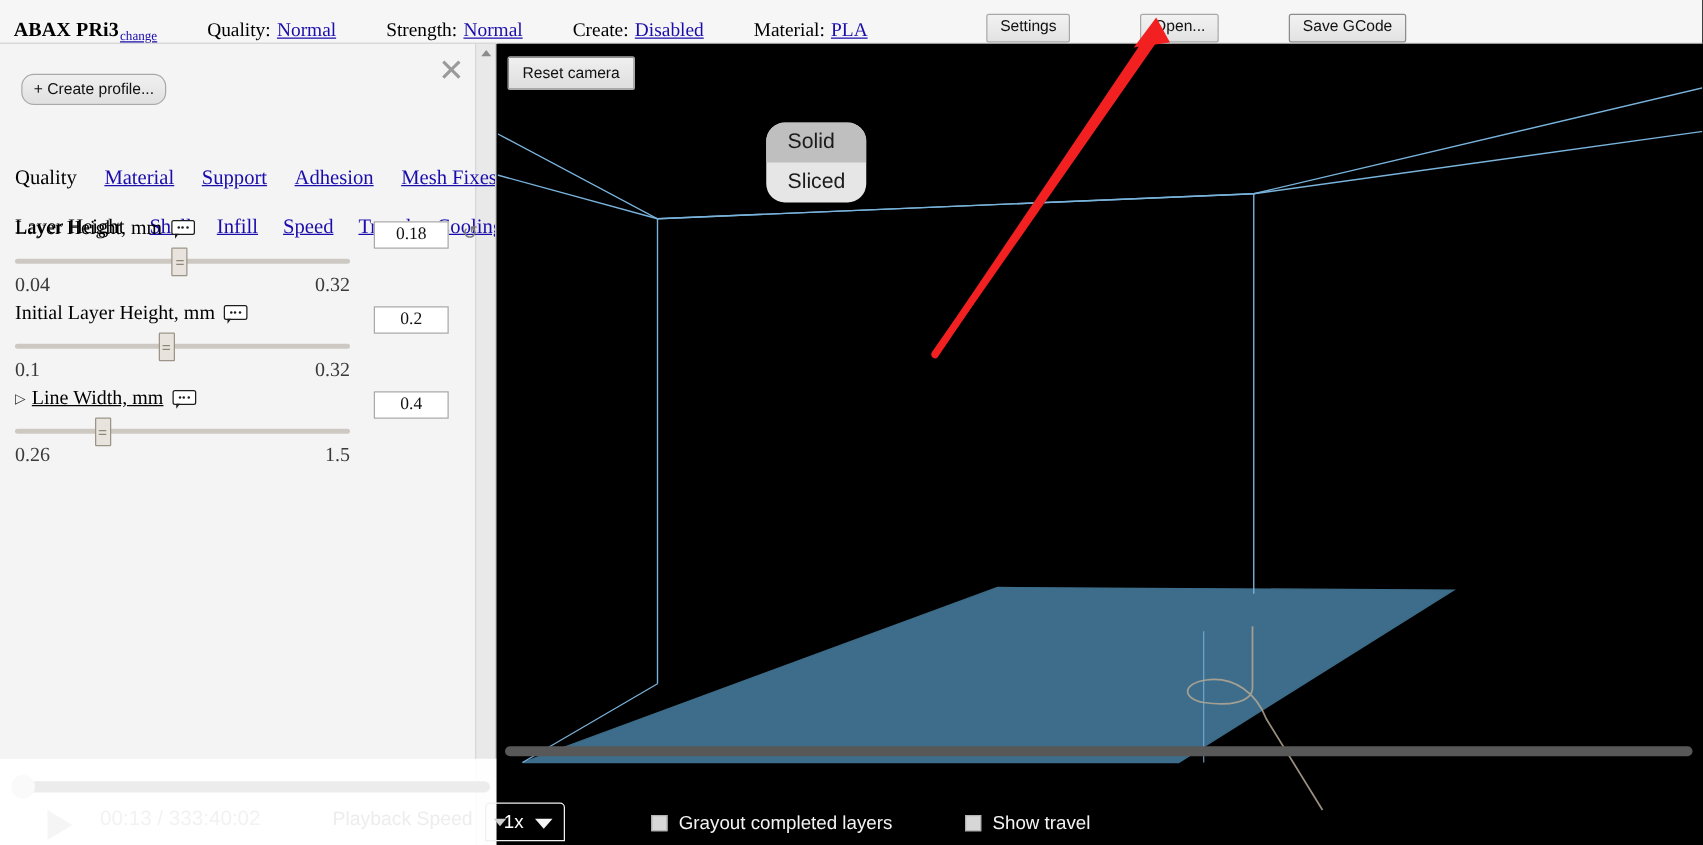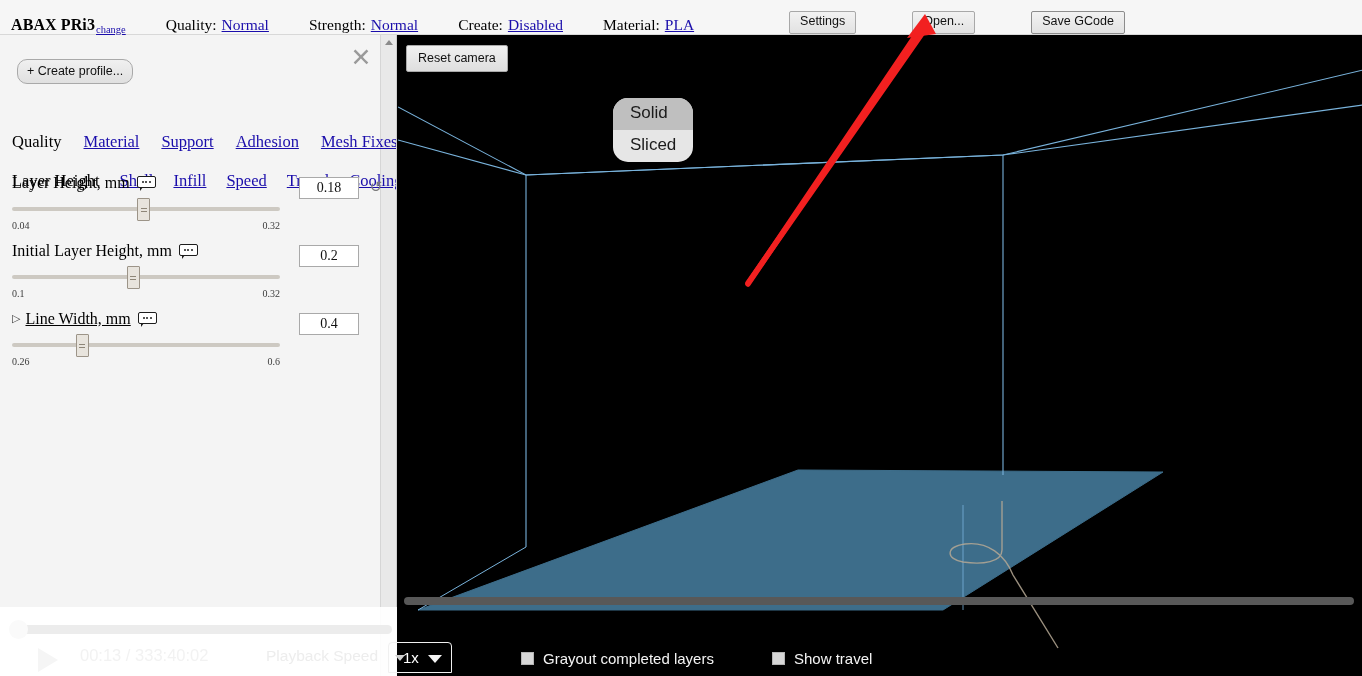--- a/index.html
+++ b/index.html
@@ -172,21 +172,21 @@
   }
   .slider-thumb::before, .slider-thumb::after {
     content: ""; position: absolute; left: 2.5px;
     width: 6px; height: 1px; background: #8e8678;
   }
   .slider-thumb::before { top: 9px; }
   .slider-thumb::after { top: 12px; }
   .slider-minmax {
     position: absolute; top: 22px; width: 268px;
     display: flex; justify-content: space-between;
-    font-size: 10px; color: #3a3a3a;
+    font-size: 16px; color: #3a3a3a;
   }
   .value-box {
     position: absolute; left: 287px; top: 3px;
     width: 60px; height: 22px;
     background: #fff;
     border: 1px solid #a9a9a9;
     font-size: 14px; color: #111;
     text-align: center; line-height: 20px;
     cursor: text;
   }
@@ -447,21 +447,21 @@
               <span></span>
             </span>
           <span class="tail"></span>
         </span>
       </div>
       <div class="slider-area">
         <div class="slider-track"></div>
         <div class="slider-thumb" style="left:26%;"></div>
         <div class="slider-minmax">
           <span>0.26</span>
-          <span>0.6</span>
+          <span>1.5</span>
         </div>
       </div>
       <div class="value-box">0.4</div>
     </div>
   </div>
 
   <div class="viewport">
     <svg width="964" height="641" viewBox="0 0 964 641" shape-rendering="geometricPrecision">
 
       <polygon points="20,575 400,435 765,437 545,575" fill="#3d6d8a"></polygon>

